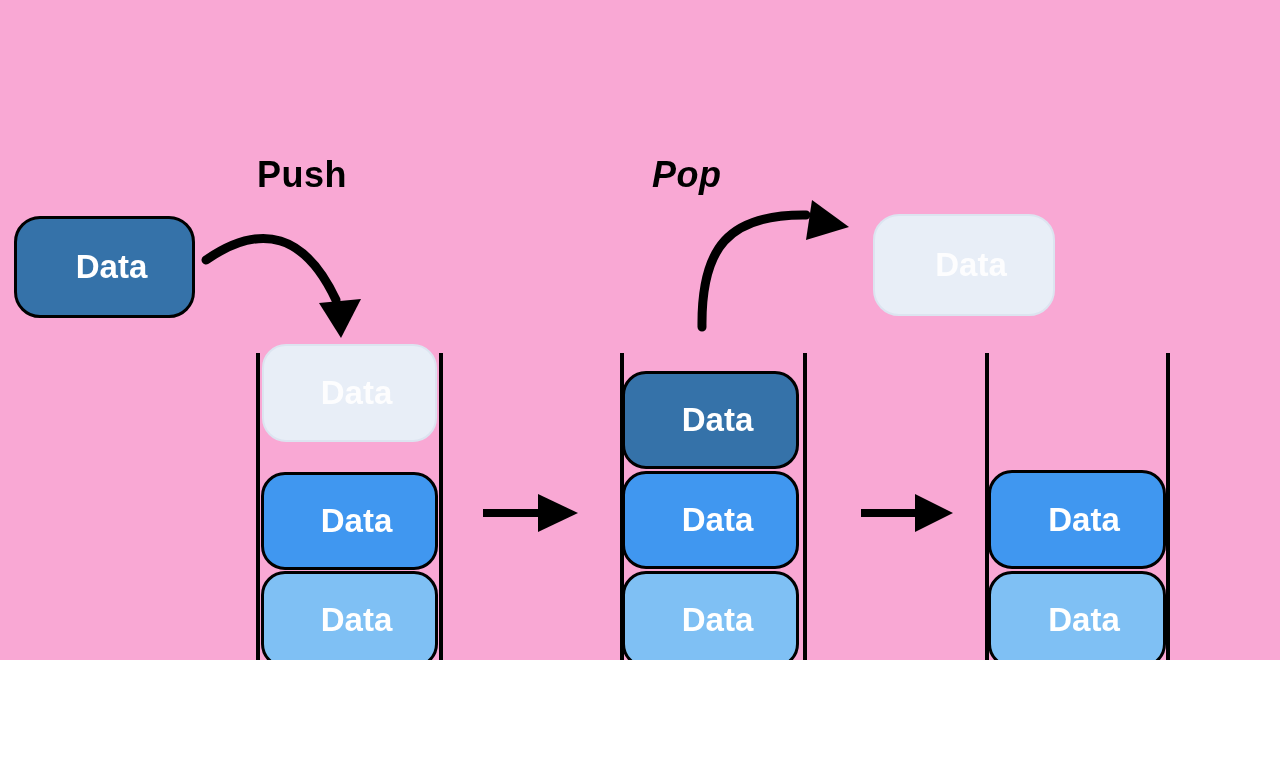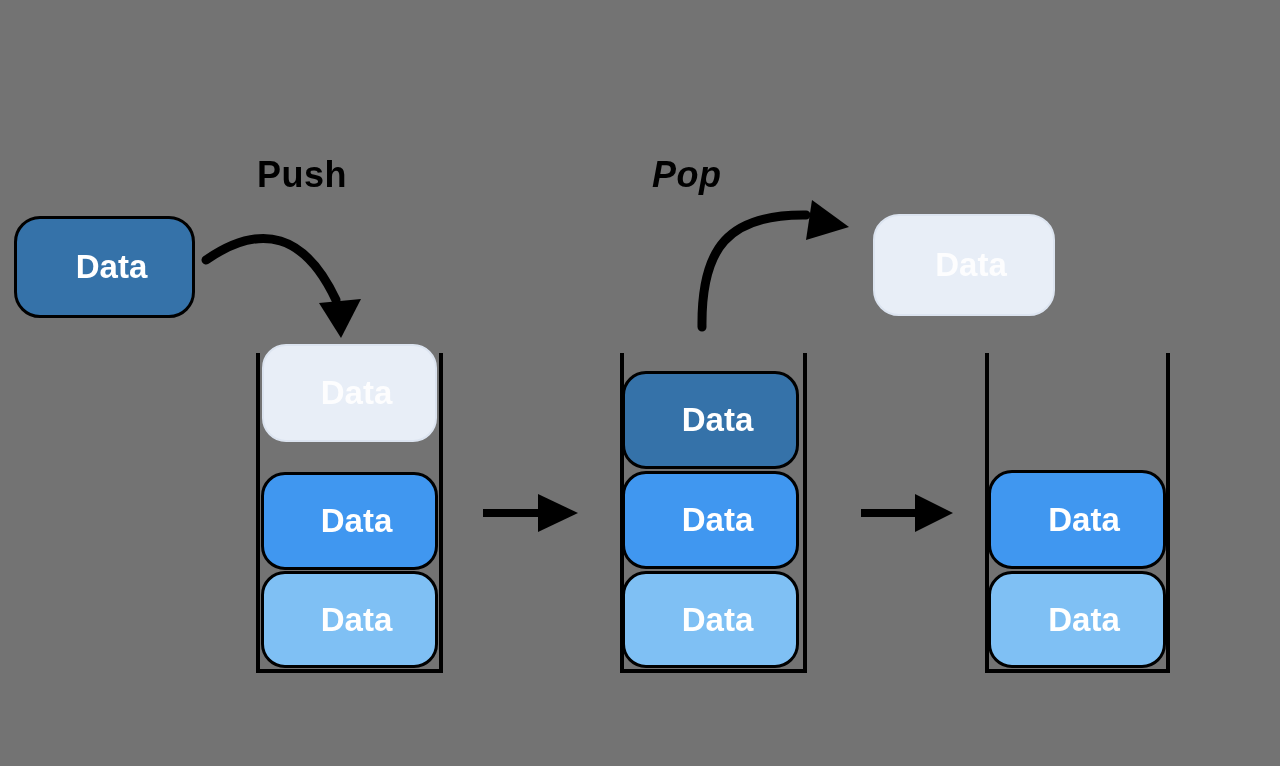--- a/index.html
+++ b/index.html
@@ -4,22 +4,22 @@
 <style>
   html, body {
     margin: 0;
     padding: 0;
     background: #ffffff;
     font-family: "Liberation Sans", sans-serif;
   }
   .canvas {
     position: relative;
     width: 1280px;
-    height: 766px;
-    background: #737373;
+    height: 660px;
+    background: #f9a8d4;
     overflow: hidden;
   }
   .op-label {
     position: absolute;
     font-size: 36px;
     font-weight: bold;
     color: #000000;
     line-height: 1;
     letter-spacing: 0.5px;
   }

